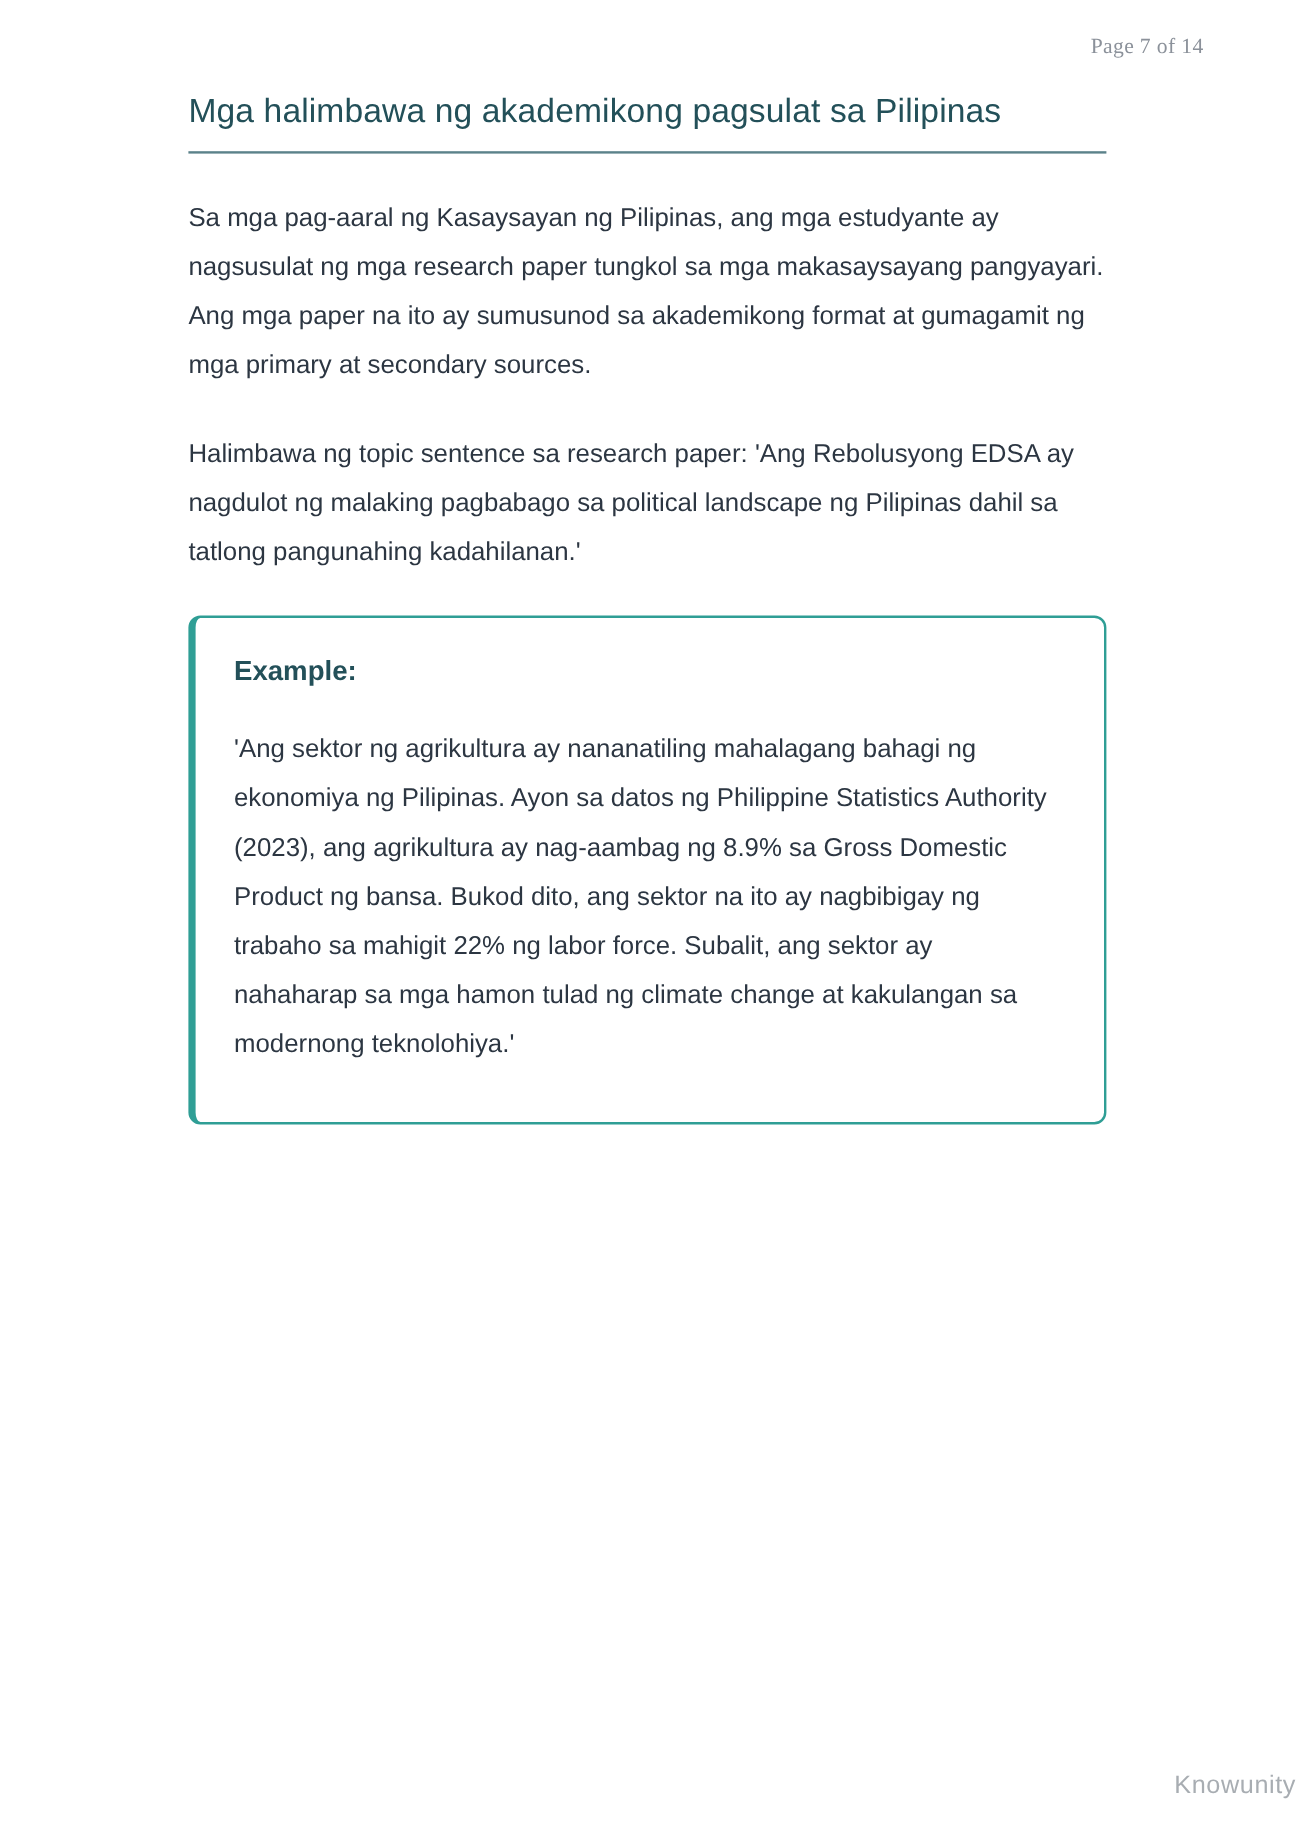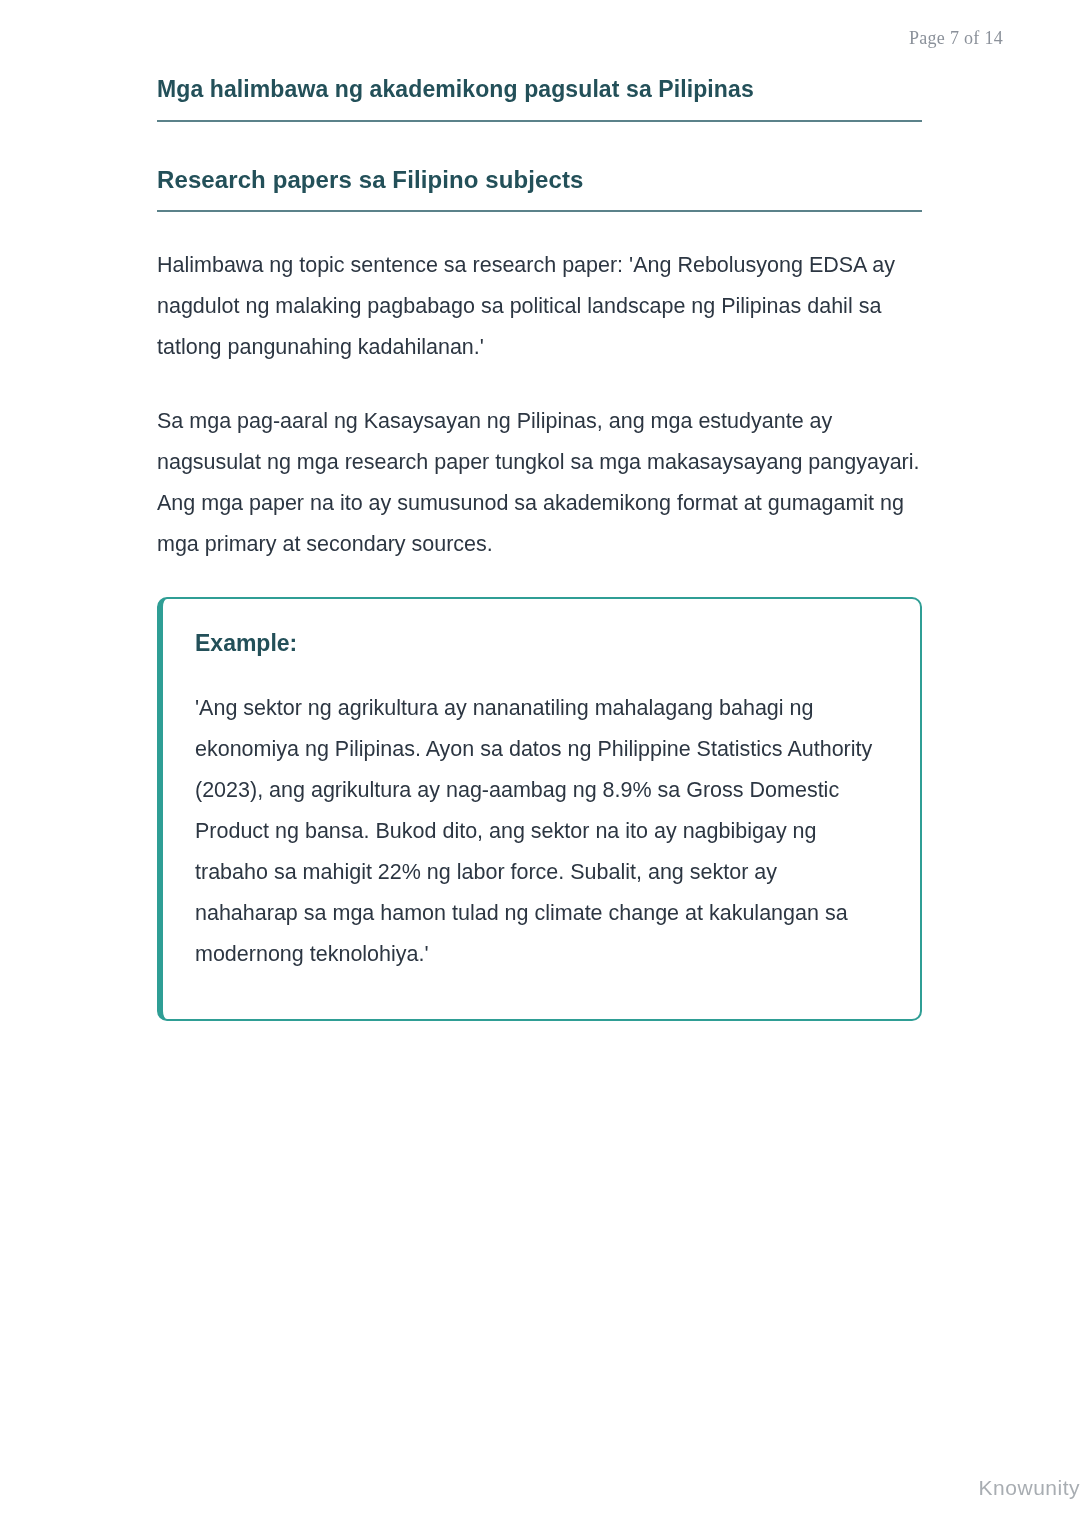--- a/index.html
+++ b/index.html
@@ -23,23 +23,23 @@
     letter-spacing: 0.3px;
   }
   .content {
     position: absolute;
     left: 157px;
     top: 76px;
     width: 765px;
   }
   h1.doc-title {
     margin: 0;
-    font-size: 23px;
+    font-size: 28px;
     line-height: 1.2;
-    font-weight: 700;
+    font-weight: 400;
     color: var(--heading, #235059);
     padding-bottom: 16px;
     border-bottom: 2px solid var(--rule, #5b828a);
     letter-spacing: 0.1px;
   }
   h2.section-title {
     margin: 44px 0 0 0;
     font-size: 24px;
     line-height: 1.2;
     font-weight: 700;
@@ -85,25 +85,24 @@
 <body>
 
 <div class="page">
 
   <div class="page-indicator">Page 7 of 14</div>
 
   <main class="content">
 
     <h1 class="doc-title">Mga halimbawa ng akademikong pagsulat sa Pilipinas</h1>
 
-    <h2 class="section-title">Research papers sa Filipino subjects</h2>
+
+    <p class="body-text">Sa mga pag-aaral ng Kasaysayan ng Pilipinas, ang mga estudyante ay nagsusulat ng mga research paper tungkol sa mga makasaysayang pangyayari. Ang mga paper na ito ay sumusunod sa akademikong format at gumagamit ng mga primary at secondary sources.</p>
 
     <p class="body-text">Halimbawa ng topic sentence sa research paper: 'Ang Rebolusyong EDSA ay nagdulot ng malaking pagbabago sa political landscape ng Pilipinas dahil sa tatlong pangunahing kadahilanan.'</p>
-
-    <p class="body-text">Sa mga pag-aaral ng Kasaysayan ng Pilipinas, ang mga estudyante ay nagsusulat ng mga research paper tungkol sa mga makasaysayang pangyayari. Ang mga paper na ito ay sumusunod sa akademikong format at gumagamit ng mga primary at secondary sources.</p>
 
     <div class="example-box">
       <p class="example-label">Example:</p>
       <p class="body-text">'Ang sektor ng agrikultura ay nananatiling mahalagang bahagi ng ekonomiya ng Pilipinas. Ayon sa datos ng Philippine Statistics Authority (2023), ang agrikultura ay nag-aambag ng 8.9% sa Gross Domestic Product ng bansa. Bukod dito, ang sektor na ito ay nagbibigay ng trabaho sa mahigit 22% ng labor force. Subalit, ang sektor ay nahaharap sa mga hamon tulad ng climate change at kakulangan sa modernong teknolohiya.'</p>
     </div>
 
 
 
   </main>
 

